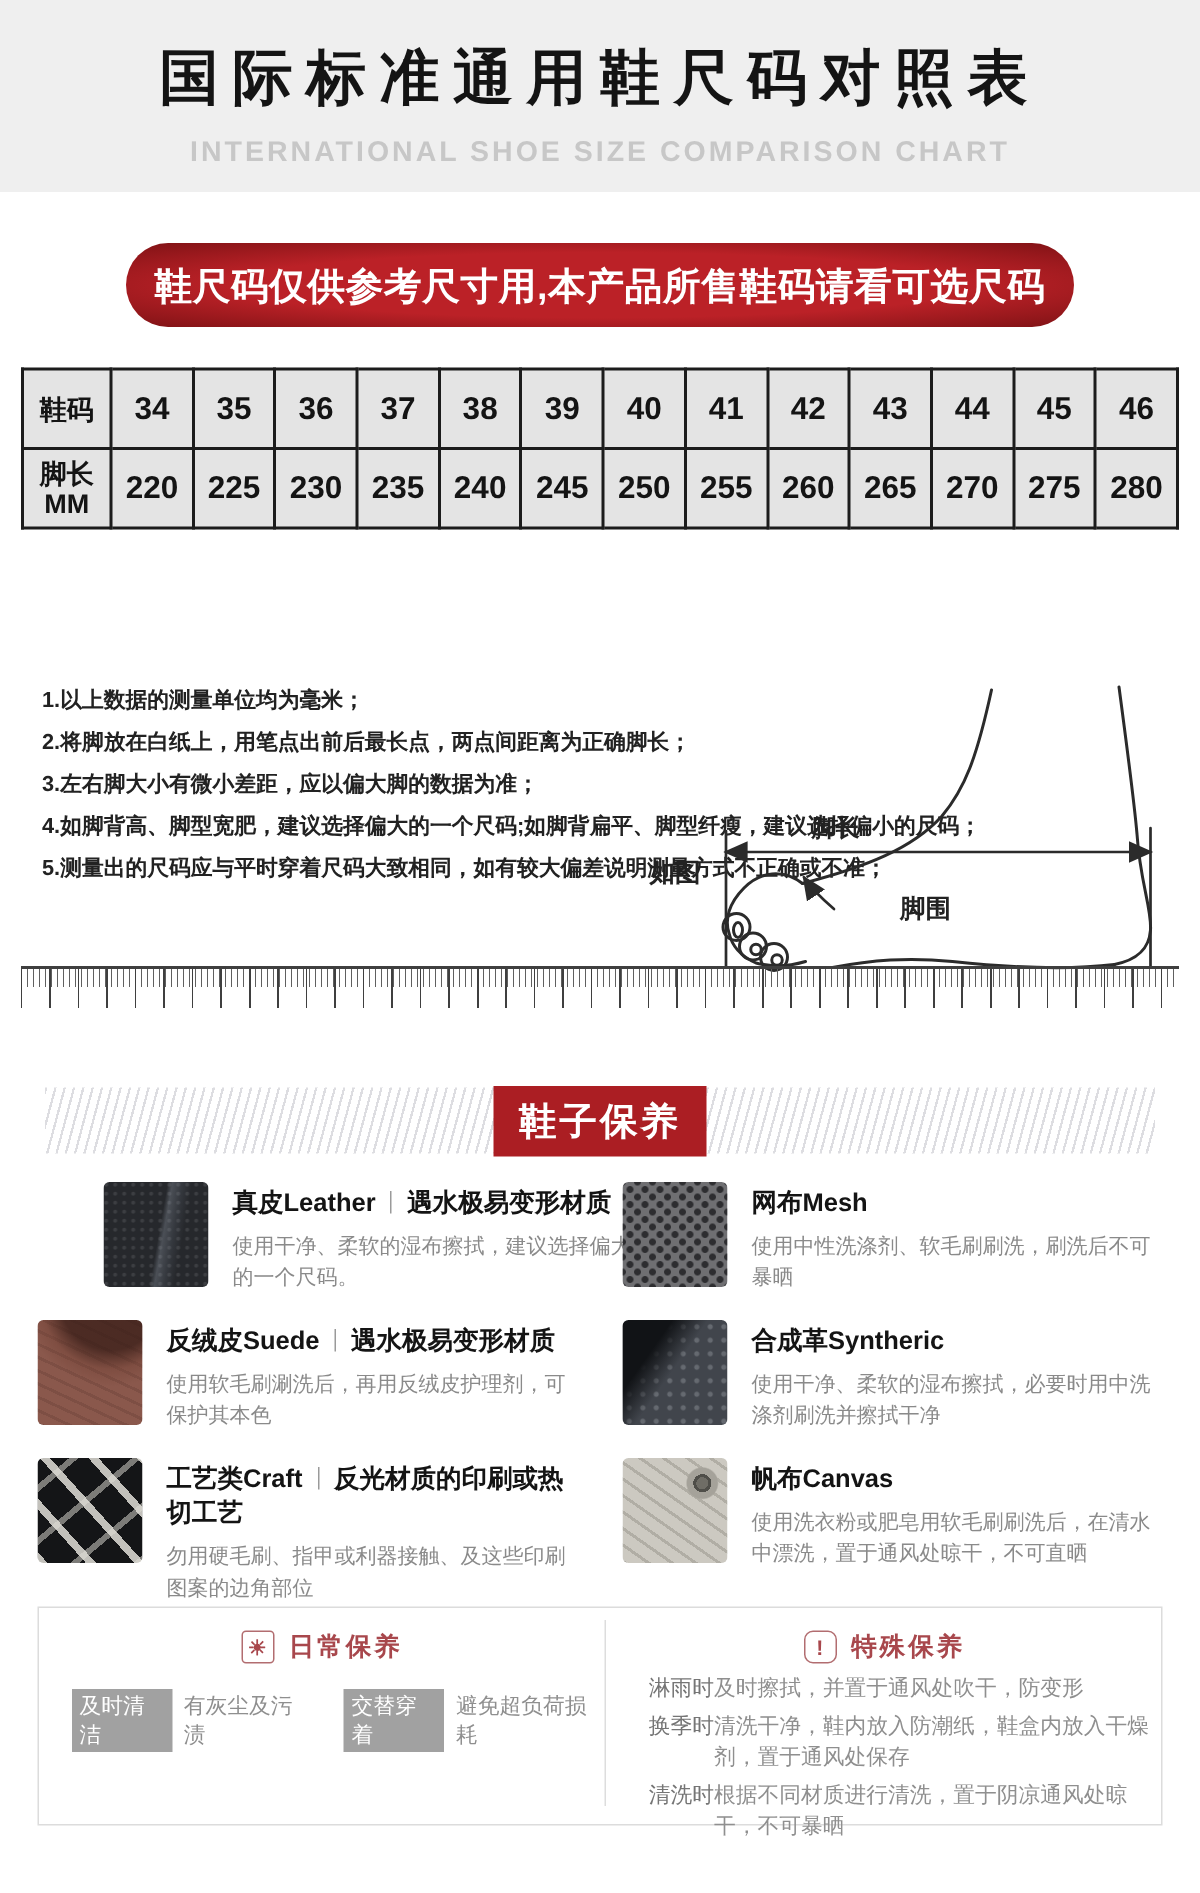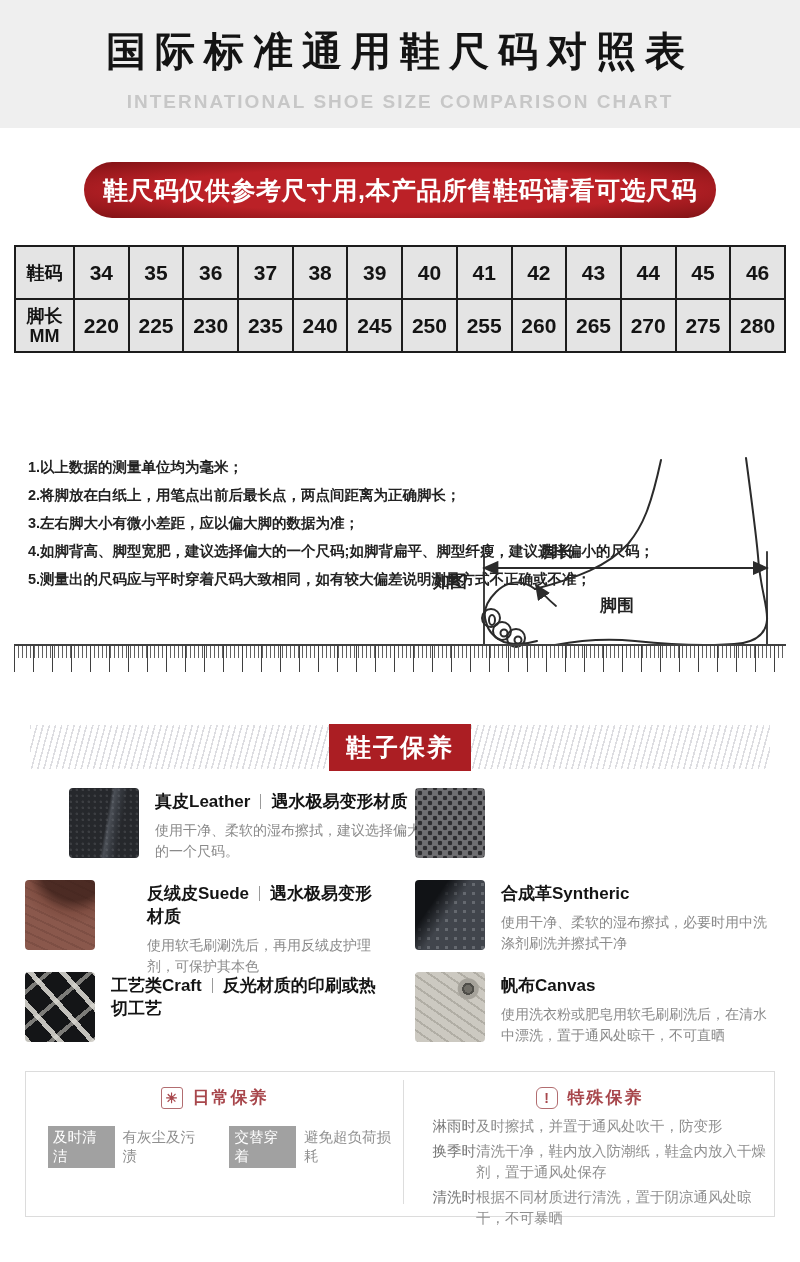--- a/index.html
+++ b/index.html
@@ -209,23 +209,29 @@
     <div class="care-body">
       <div class="care-head">
         <span>真皮Leather</span><span class="care-sep"></span><span>遇水极易变形材质</span>
       </div>
       <div class="care-desc">使用干净、柔软的湿布擦拭，建议选择偏大的一个尺码。</div>
     </div>
   </div>
 
   <div class="care-item" style="left:415px; top:788px;">
     <div class="thumb thumb-mesh"></div>
-  </div>
-
-  <div class="care-item" style="left:25px; top:880px;padding-left:36px;">
+    <div class="care-body">
+      <div class="care-head">
+        <span>网布Mesh</span>
+      </div>
+      <div class="care-desc">使用中性洗涤剂、软毛刷刷洗，刷洗后不可暴晒</div>
+    </div>
+  </div>
+
+  <div class="care-item" style="left:25px; top:880px;">
     <div class="thumb thumb-suede"></div>
     <div class="care-body">
       <div class="care-head">
         <span>反绒皮Suede</span><span class="care-sep"></span><span>遇水极易变形材质</span>
       </div>
       <div class="care-desc">使用软毛刷涮洗后，再用反绒皮护理剂，可保护其本色</div>
     </div>
   </div>
 
   <div class="care-item" style="left:415px; top:880px;">
@@ -237,20 +243,21 @@
       <div class="care-desc">使用干净、柔软的湿布擦拭，必要时用中洗涤剂刷洗并擦拭干净</div>
     </div>
   </div>
 
   <div class="care-item" style="left:25px; top:972px;">
     <div class="thumb thumb-craft"></div>
     <div class="care-body">
       <div class="care-head">
         <span>工艺类Craft</span><span class="care-sep"></span><span>反光材质的印刷或热切工艺</span>
       </div>
+      <div class="care-desc">勿用硬毛刷、指甲或利器接触、及这些印刷图案的边角部位</div>
     </div>
   </div>
 
   <div class="care-item" style="left:415px; top:972px;">
     <div class="thumb thumb-canvas"></div>
     <div class="care-body">
       <div class="care-head">
         <span>帆布Canvas</span>
       </div>
       <div class="care-desc">使用洗衣粉或肥皂用软毛刷刷洗后，在清水中漂洗，置于通风处晾干，不可直晒</div>

